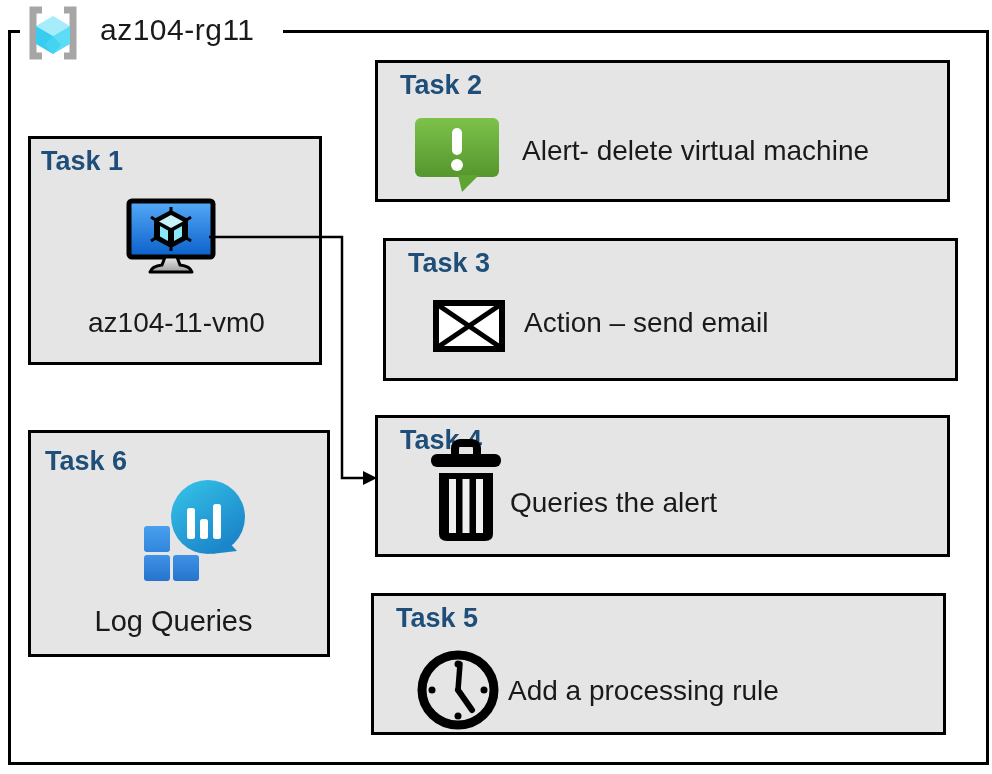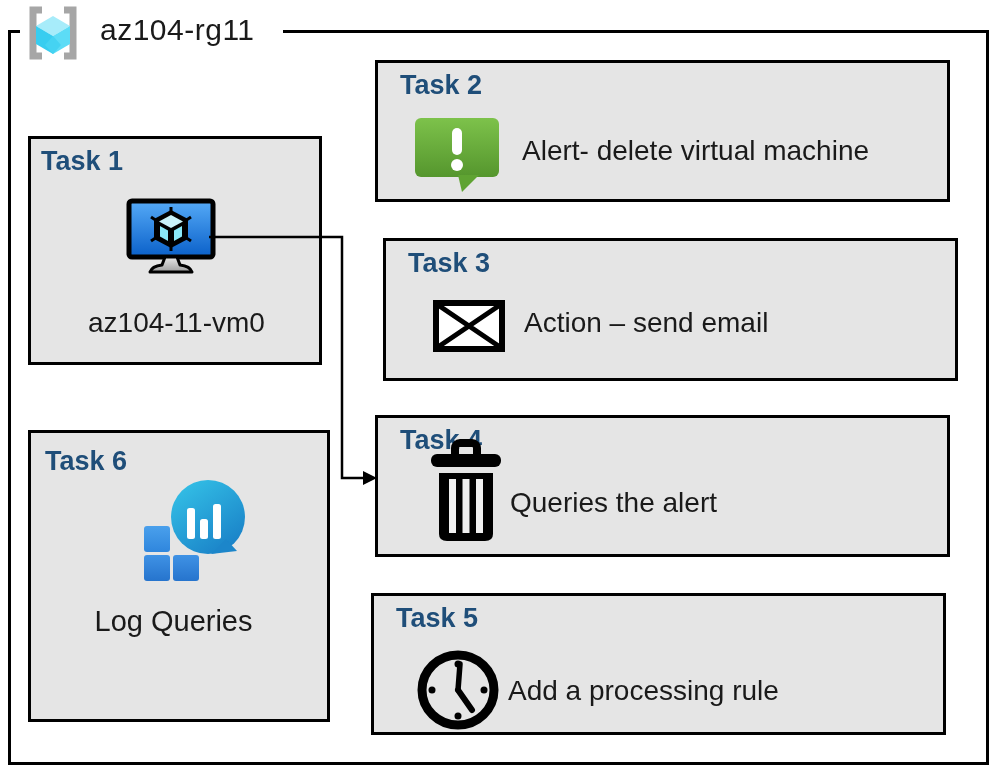--- a/index.html
+++ b/index.html
@@ -27,21 +27,21 @@
   .task-title {
     position: absolute; font-size: 27px; font-weight: bold; color: #1f4e79;
     white-space: nowrap;
   }
   .task-desc {
     position: absolute; font-size: 28px; color: #1a1a1a; white-space: nowrap;
     transform: translateY(-50%);
   }
   
   .box-t1 { left: 28px; top: 136px; width: 294px; height: 229px; }
-  .box-t6 { left: 28px; top: 430px; width: 302px; height: 292px; text-decoration: underline; }
+  .box-t6 { left: 28px; top: 430px; width: 302px; height: 227px; text-decoration: underline; }
   
   .box-t2 { left: 375px; top: 60px;  width: 575px; height: 142px; }
   .box-t3 { left: 375px; top: 238px; width: 575px; height: 143px; margin-left: 8px; }
   .box-t4 { left: 375px; top: 415px; width: 575px; height: 142px; }
   .box-t5 { left: 371px; top: 593px; width: 575px; height: 142px; }
 
   .box-t1 .task-title { left: 10px; top: 7px; }
   .box-t6 .task-title { left: 14px; top: 13px; }
   .box-t2 .task-title, .box-t3 .task-title,
   .box-t4 .task-title, .box-t5 .task-title { left: 22px; top: 7px; }

